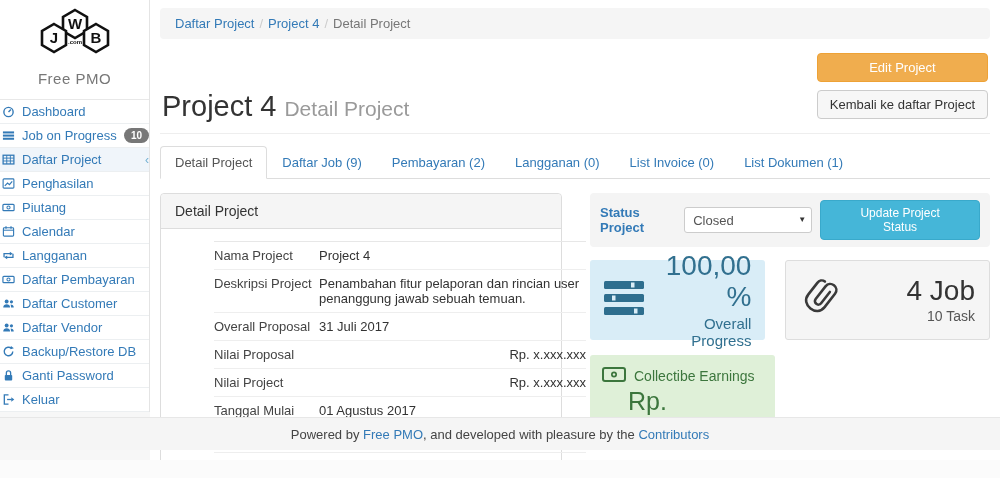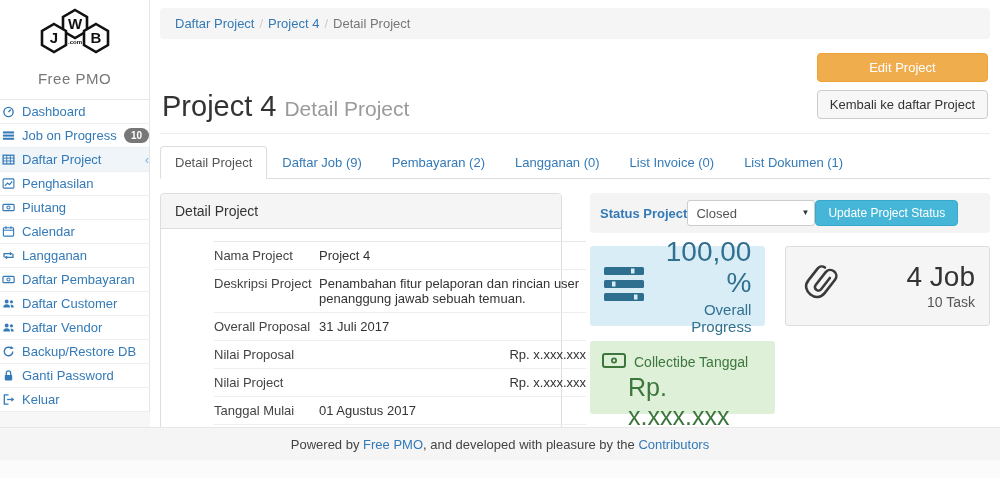--- a/index.html
+++ b/index.html
@@ -23,21 +23,21 @@
   .breadcrumb a { color:#337ab7; text-decoration:none; cursor:pointer; }
   .breadcrumb .sep { color:#ccc; padding:0 5px; }
 
   .pageheader { display:flex; align-items:flex-end; justify-content:space-between; padding:14px 2px 10px; border-bottom:1px solid #eee; margin-bottom:12px; }
   .ptitle { font-size:29px; color:#333; font-weight:normal; }
   .psub { font-size:21px; color:#9a9a9a; margin-left:8px; }
   .hbtns { display:flex; gap:8px; padding-bottom:4px;flex-direction:column; }
   .btn { font-size:13px; padding:6px 12px; border-radius:4px; cursor:pointer; border:1px solid transparent; }
   .btn-warning { background:#f0ad4e; border-color:#eea236; color:#fff; }
   .btn-default { background:#f7f7f7; border-color:#ccc; color:#333; }
-  .btn-info { background:#45b6d8; border-color:#39a9cb; color:#fff; font-size:12px; padding:5px 12px; }
+  .btn-info { background:#45b6d8; border-color:#39a9cb; color:#fff; font-size:12px; padding:5px 28px; }
 
   .tabs { display:flex; border-bottom:1px solid #ddd; margin-bottom:14px; }
   .tab { font-size:13px; color:#337ab7; padding:8px 14px; cursor:pointer; margin-bottom:-1px; border:1px solid transparent; border-radius:4px 4px 0 0; }
   .tab.active { color:#555; background:#fff; border-color:#ddd #ddd #fff; }
 
   .main { display:flex; gap:28px; }
 
   
   .panel { width:402px; flex:0 0 402px; border:1px solid #ddd; border-radius:4px; background:#fff; }
   .panel-h { background:#f5f5f5; border-bottom:1px solid #ddd; border-radius:4px 4px 0 0; padding:9px 14px; font-size:14px; color:#333; }
@@ -45,42 +45,42 @@
   .dtable { width:100%; border-top:1px solid #e7e7e7; border-bottom:1px solid #e7e7e7;margin-left:39px; }
   .drow { display:flex; border-bottom:1px solid #eee; padding:6px 0; font-size:13px; color:#333; }
   .drow:last-child { border-bottom:none; }
   .dlabel { width:105px; flex:0 0 105px; color:#444; }
   .dvalue { flex:1; }
   .dvalue.num { text-align:right; }
   .dvalue a { color:#337ab7; text-decoration:underline; cursor:pointer; }
 
   
   .rcol { width:400px; flex:0 0 400px; display:flex; flex-direction:column; }
-  .statusbar { background:#f4f4f4; border-radius:4px; padding:7px 10px; display:flex; align-items:center; }
+  .statusbar { background:#f4f4f4; border-radius:4px; padding:7px 10px; display:flex; align-items:center; gap:8px; }
   .statusbar label { color:#337ab7; font-weight:bold; font-size:13px; }
   .sel-wrap { position:relative; }
   .sel-wrap select { -webkit-appearance:none; appearance:none; width:128px; height:26px; font-size:13px; color:#555; background:#fff; border:1px solid #ccc; border-radius:3px; padding:2px 18px 2px 8px; }
   .sel-wrap .arrow { position:absolute; right:6px; top:8px; font-size:8px; color:#333; pointer-events:none; }
 
   .cards { display:flex; gap:20px; margin-top:13px; }
   .card { height:80px; border-radius:3px; padding:10px 14px; display:flex; align-items:center; }
   .card-progress { width:185px; background:#d9edf7; color:#31708f; }
   .card-jobs { width:216px; background:#f5f5f5; border:1px solid #ddd; color:#333; }
   .card .cicon { flex:0 0 auto; margin-right:10px; }
   .cright { flex:1; text-align:right; }
   .cbig { font-size:28px; line-height:1.1; }
   .csmall { font-size:15px; margin-top:2px; }
   .card-jobs .csmall { color:#555; font-size:14px; }
 
   .card-earn { width:185px; height:73px; background:#dff0d8; color:#3c763d; border-radius:3px; margin-top:15px; padding:12px 12px; }
   .earn-top { display:flex; align-items:center; gap:8px; font-size:14px; }
   .earn-val { font-size:25px; margin-top:2px; padding-left:26px; }
 
   
-  .footer { position:absolute; left:0; top:427px; width:1000px; height:33px; background:#f5f5f5; border-top:1px solid #e7e7e7; display:flex; align-items:center; justify-content:center; font-size:13px; color:#444; }
+  .footer { position:absolute; left:0; top:417px; width:1000px; height:33px; background:#f5f5f5; border-top:1px solid #e7e7e7; display:flex; align-items:center; justify-content:center; font-size:13px; color:#444; }
   .footer a { color:#337ab7; text-decoration:none; cursor:pointer; }
   .below-footer { position:absolute; left:0; top:460px; width:1000px; height:18px; background:#fbfbfb; }
 </style>
 </head>
 <body>
 
 <div class="page">
 
   <div class="sidebar">
     <div class="brand">
@@ -351,21 +351,21 @@
 
         <div class="card-earn">
           <div class="earn-top">
             <span>
               <svg width="24" height="15" viewBox="0 0 24 15">
                   <rect x="1" y="1" width="22" height="13" rx="2" fill="none" stroke="#3c763d" stroke-width="2"></rect>
                   <circle cx="12" cy="7.5" r="3" fill="#3c763d"></circle>
                   <circle cx="12" cy="7.5" r="1.2" fill="#dff0d8"></circle>
                 </svg>
             </span>
-            <span>Collectibe Tanggal</span>
+            <span>Collectibe Earnings</span>
           </div>
           <div class="earn-val">Rp. x.xxx.xxx</div>
         </div>
       </div>
     </div>
   </div>
 </div>
 
 <div class="footer">
   <span>

